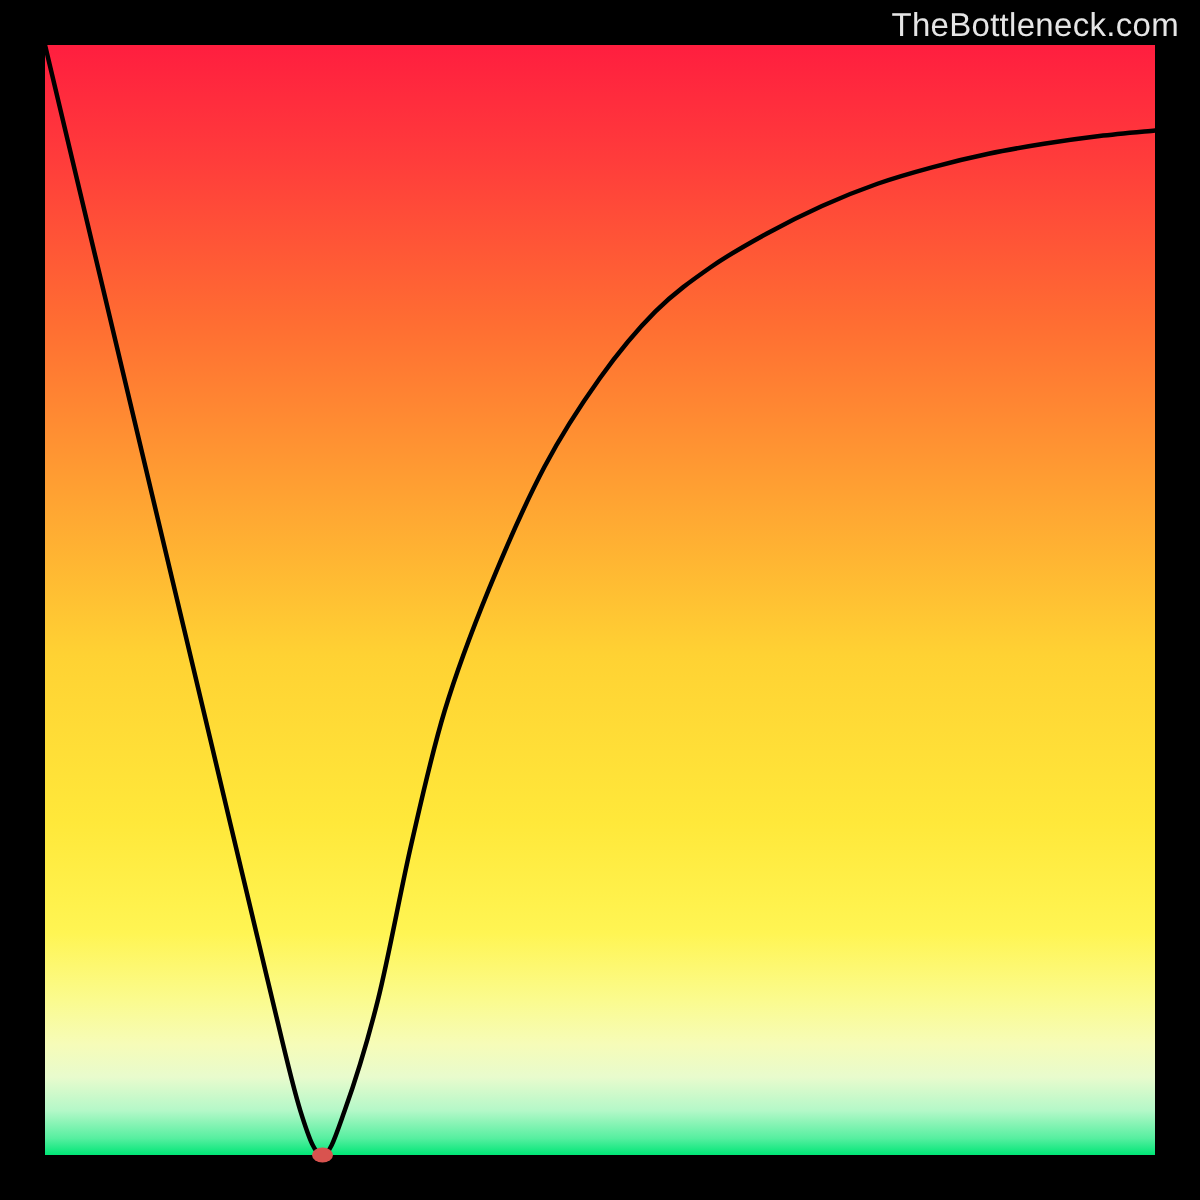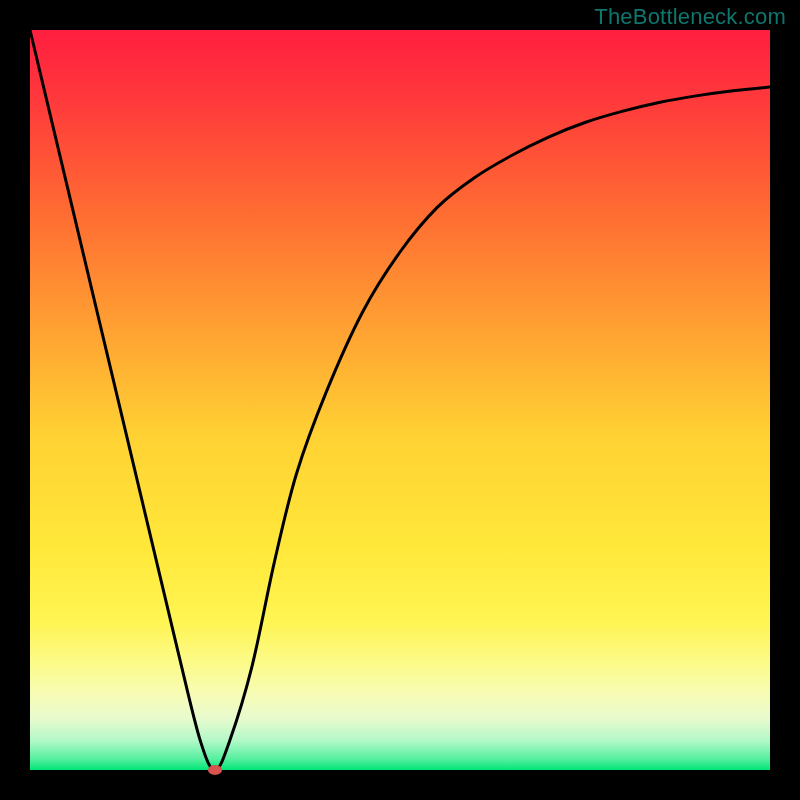--- a/index.html
+++ b/index.html
@@ -18,21 +18,21 @@
     height: 800px;
     background: #000;
   }
   .watermark {
     position: absolute;
     top: 4px;
     right: 14px;
     font-family: Arial, Helvetica, sans-serif;
     font-size: 22px;
     font-weight: 500;
-    color: #0f766e;
+    color: #e5e5e5;
     letter-spacing: 0.2px;
   }
   svg {
     position: absolute;
     left: 0;
     top: 0;
   }
 </style>
 </head>
 <body>

